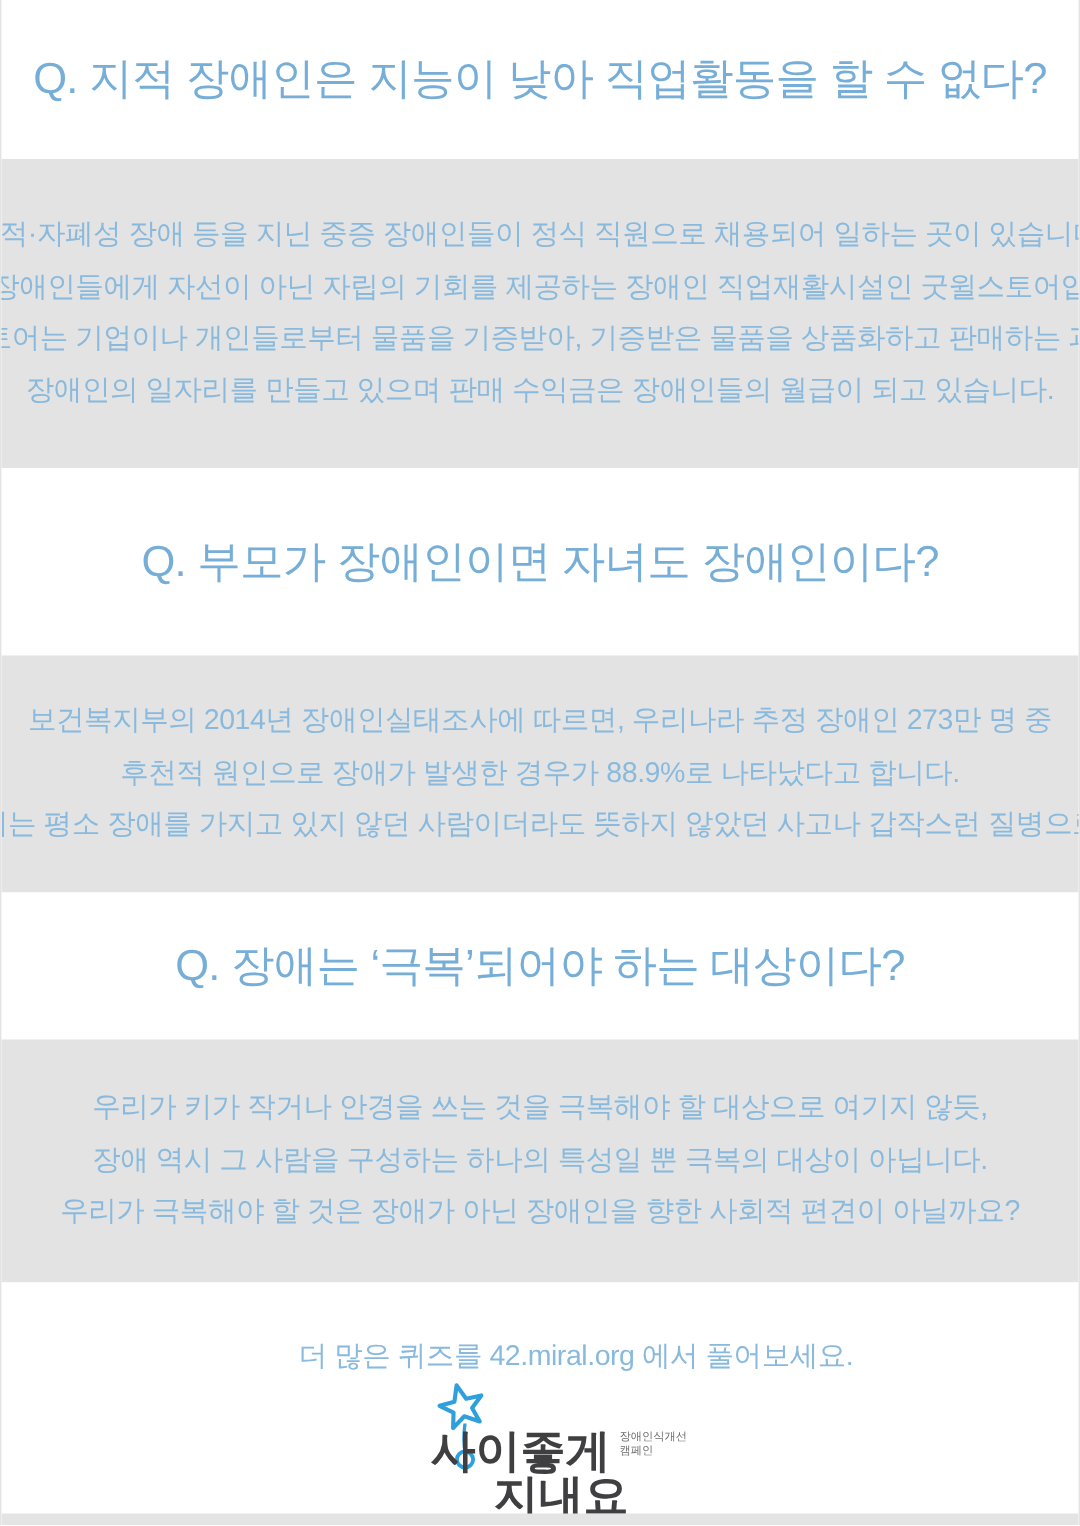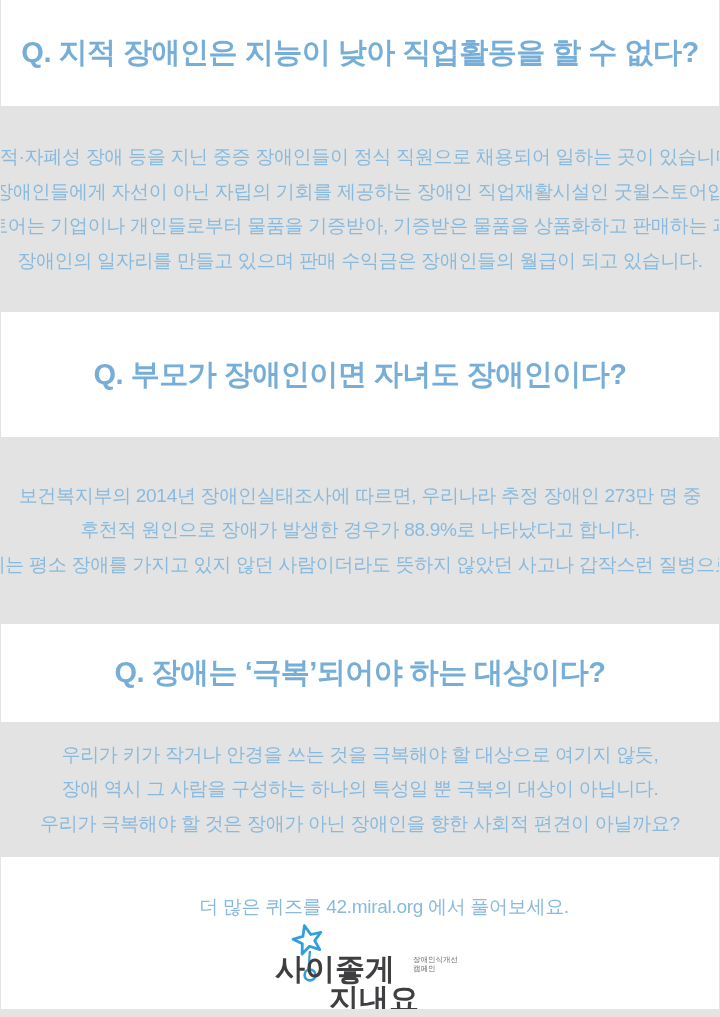--- a/index.html
+++ b/index.html
@@ -18,21 +18,21 @@
     border-right: 1px solid #e3e3e3;
     box-sizing: border-box;
     overflow: hidden;
   }
   .q-header {
     display: flex;
     align-items: center;
     justify-content: center;
     color: #76aed7;
     font-size: 29px;
-    font-weight: 700;
+    font-weight: 400;
     letter-spacing: -0.5px;
     text-align: center;
     background: #ffffff;
   }
   .q-header.h1 { height: 106px; }
   .q-header.h2 { height: 125px; }
   .q-header.h3 { height: 98px; }
   .answer-box {
     background: #e3e3e3;
     display: flex;
@@ -43,22 +43,22 @@
   }
   .answer-box p {
     margin: 0;
     color: #89badd;
     font-size: 19px;
     line-height: 34.5px;
     letter-spacing: -0.3px;
     white-space: nowrap;
   }
   .box1 { height: 206px; }
-  .box2 { height: 187px; }
-  .box3 { height: 135px; }
+  .box2 { height: 158px; }
+  .box3 { height: 162px; }
   .footer {
     height: 152px;
     background: #ffffff;
     padding-top: 40px;
     box-sizing: content-box;
   }
   .promo {
     margin: 0;
     text-align: center;
     color: #89badd;
@@ -89,21 +89,21 @@
   }
   .logo .stem-svg {
     position: absolute;
     left: 30px;
     top: 22px;
     width: 10px;
     height: 20px;
   }
   .logo-row1 {
     position: absolute;
-    left: 0;
+    left: 12px;
     top: 20px;
     font-size: 30px;
     font-weight: 700;
     color: #3f3f41;
     letter-spacing: 0px;
     white-space: nowrap;
   }
   .logo-row2 {
     position: absolute;
     left: 54px;

